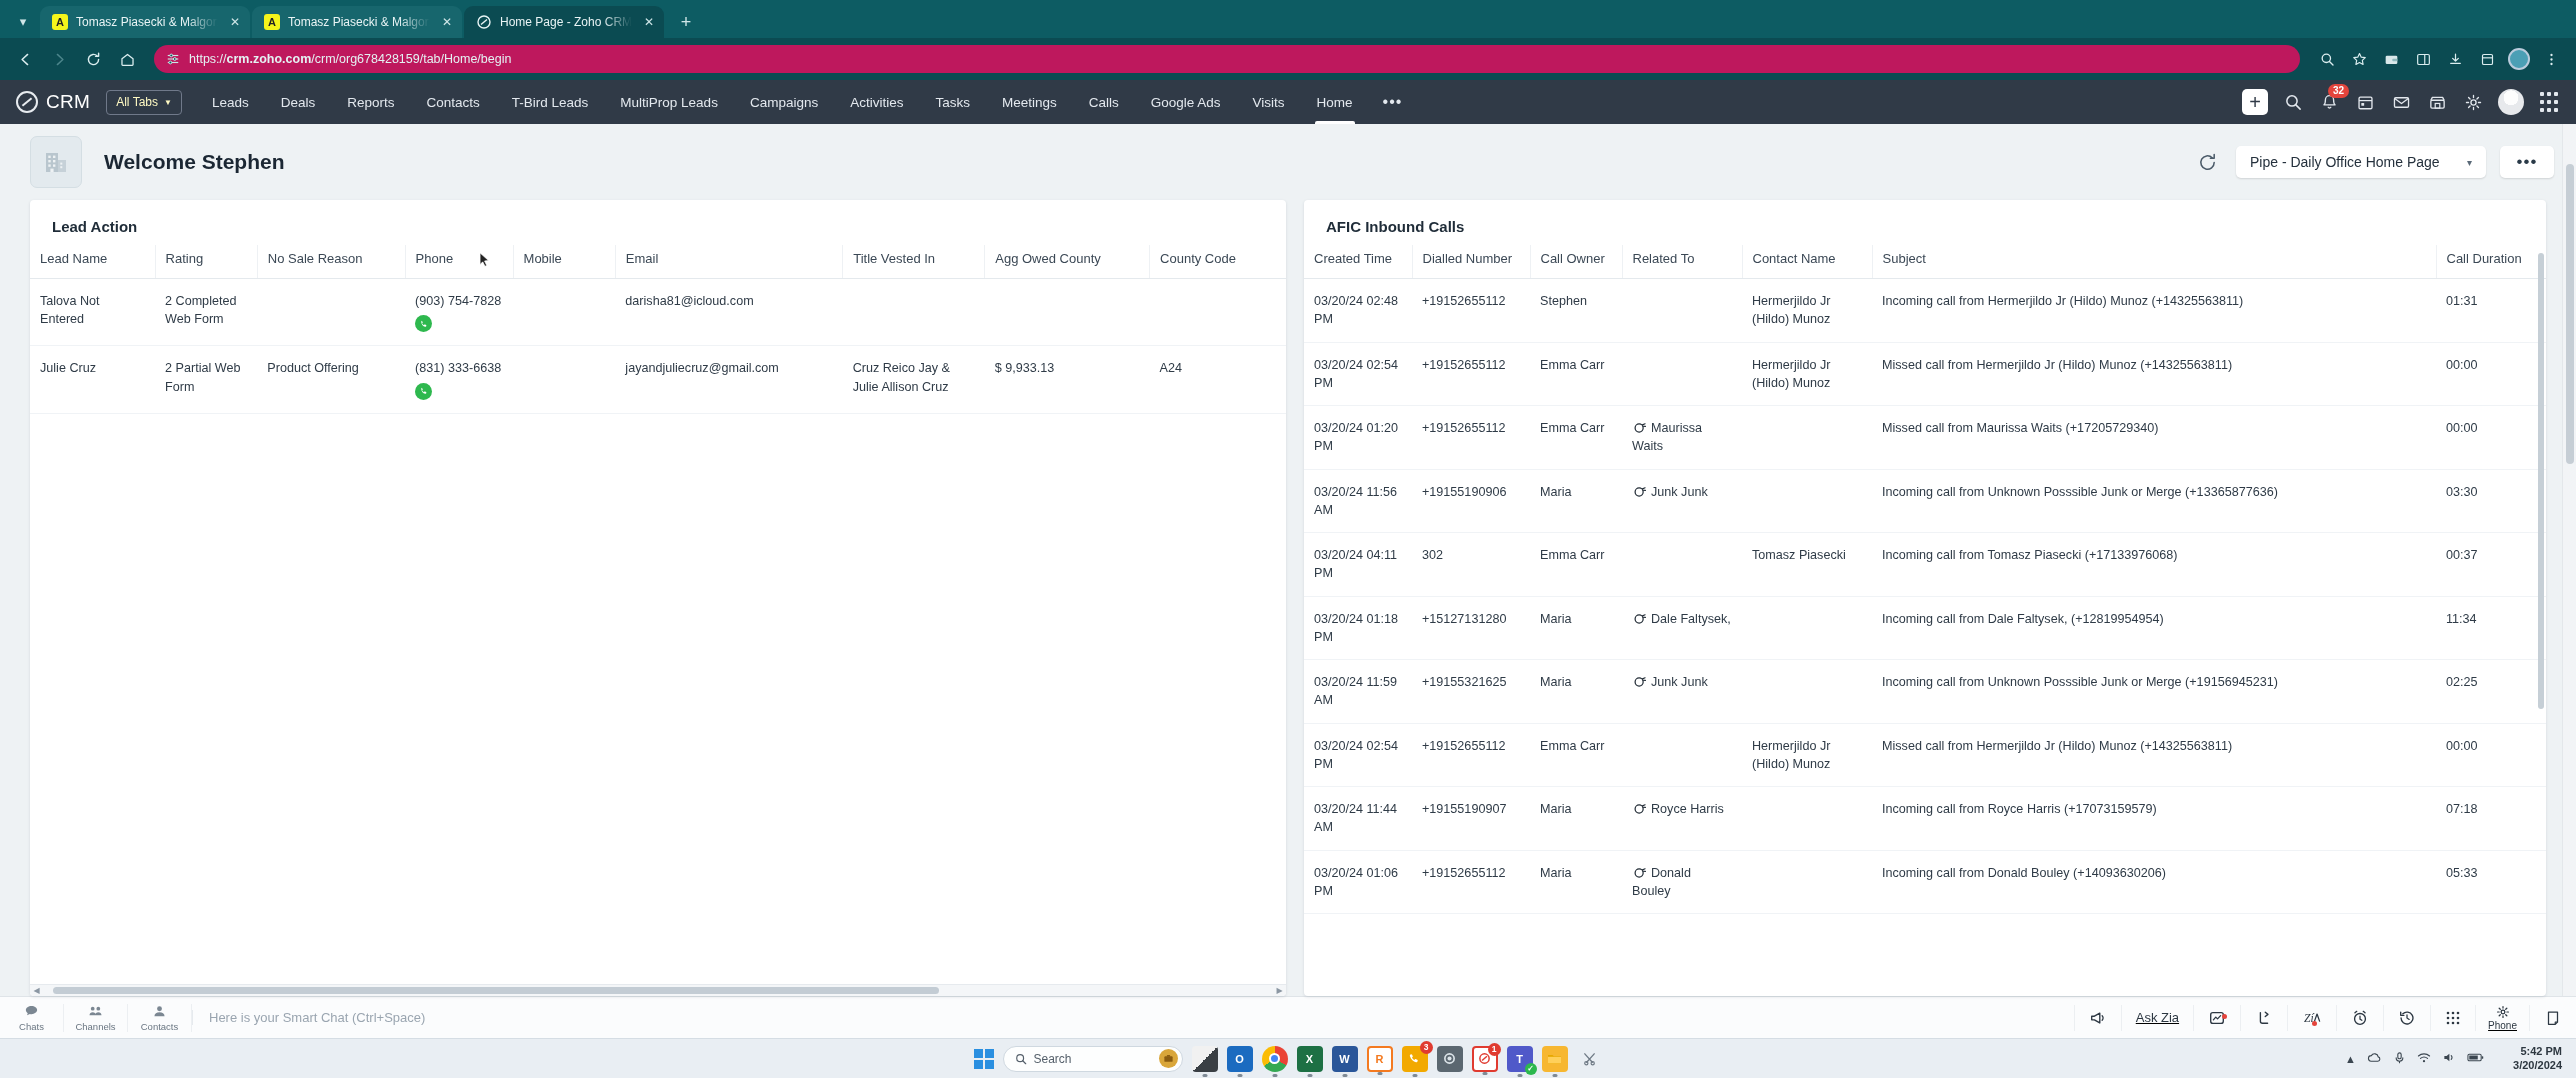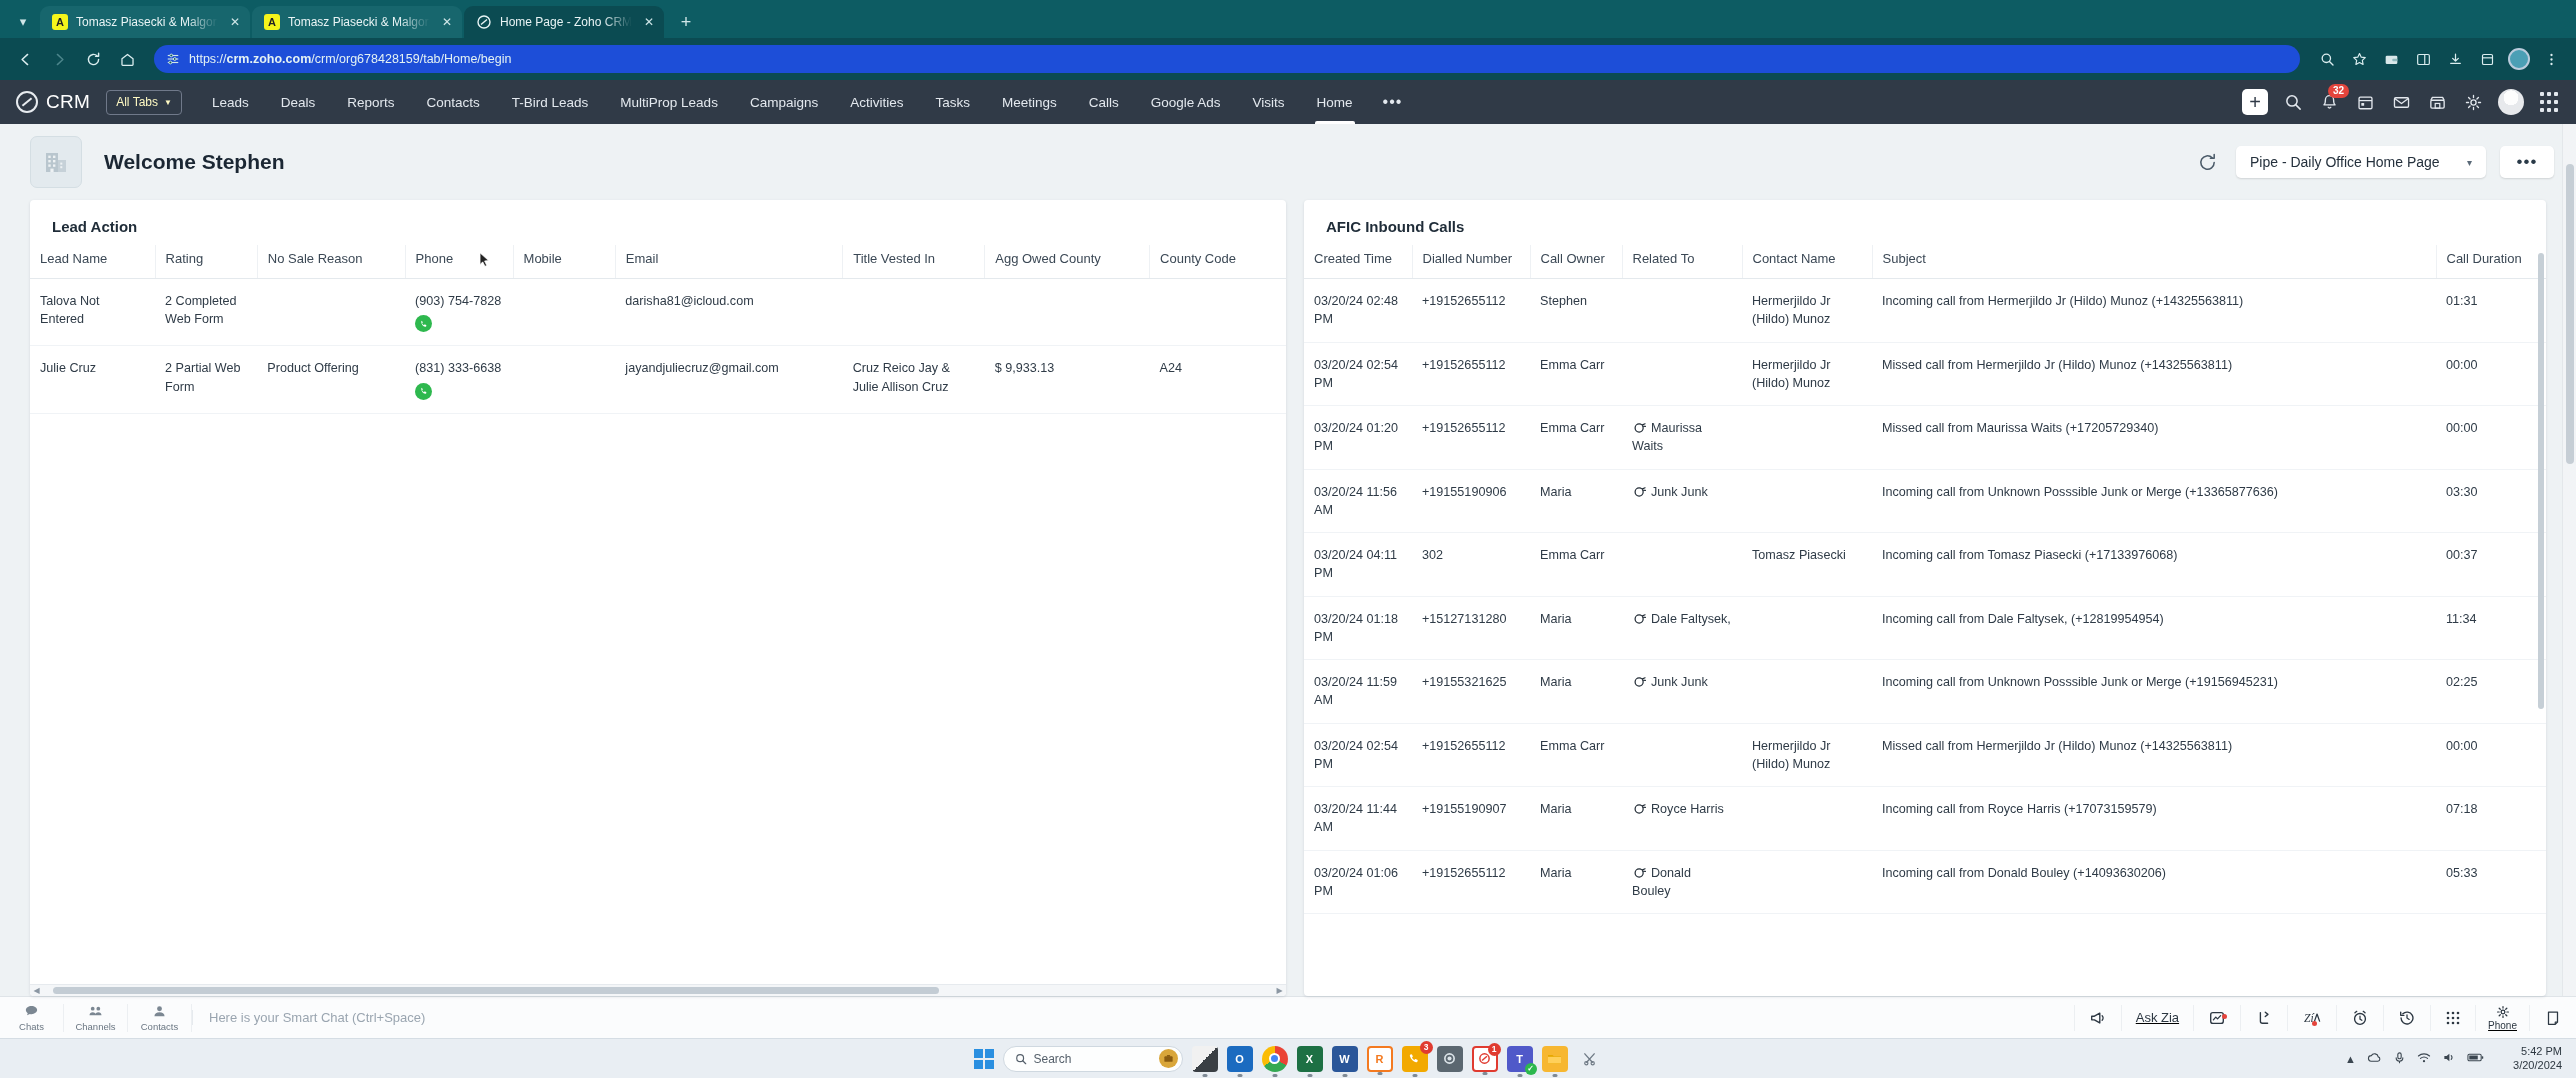--- a/index.html
+++ b/index.html
@@ -79,21 +79,21 @@
     width: 30px; height: 30px;
     display: flex; align-items: center; justify-content: center;
     color: #dceef0;
     border-radius: 50%;
     flex: none;
   }
   .tb-btn.disabled { color: #4c858b; }
   .omnibox {
     flex: 1;
     height: 28px;
-    background: #1d4ed8;
+    background: #be185d;
     border-radius: 14px;
     display: flex; align-items: center;
     gap: 9px;
     padding: 0 12px;
     margin: 0 8px;
     min-width: 0;
     text-align: right;
   }
   .omni-icon { width: 14px; height: 14px; flex: none; color: #cfe6e8; }
   .omni-url { font-size: 12.5px; color: #e4f2f3; white-space: nowrap; }
@@ -365,21 +365,21 @@
     display: flex; align-items: center; gap: 7px;
     padding: 0 4px 0 11px;
     font-size: 12px; color: #55606b;
   }
   .tb-app { width: 26px; height: 26px; position: relative; display: flex; align-items: center; justify-content: center; border-radius: 4px; font-size: 11px; font-weight: bold; color: #fff; }
   .tb-app .run-dot { position: absolute; bottom: -5px; left: 50%; transform: translateX(-50%); width: 5px; height: 3px; background: #7f8a95; border-radius: 2px; }
   .tb-app .cnt { position: absolute; top: -5px; right: -5px; background: #e03b30; color: #fff; font-size: 8.5px; border-radius: 8px; padding: 0 4px; line-height: 13px; height: 13px; }
   .tb-clock {
     position: absolute; right: 14px; top: 0; bottom: 0;
     display: flex; flex-direction: column; align-items: flex-end; justify-content: center;
-    font-size: 11px; color: #2d3740; line-height: 1.25;
+    font-size: 11px; color: #2d3740; line-height: 1.25; font-weight: bold;
   }
   .tray { position: absolute; right: 92px; top: 0; bottom: 0; display: flex; align-items: center; gap: 11px; color: #3b4650; font-size: 11px; }
 
   .cursor { position: absolute; left: 479px; top: 128px; width: 11px; height: 16px; z-index: 50; }
 </style>
 </head>
 <body>
 
 <div class="browser">
 

